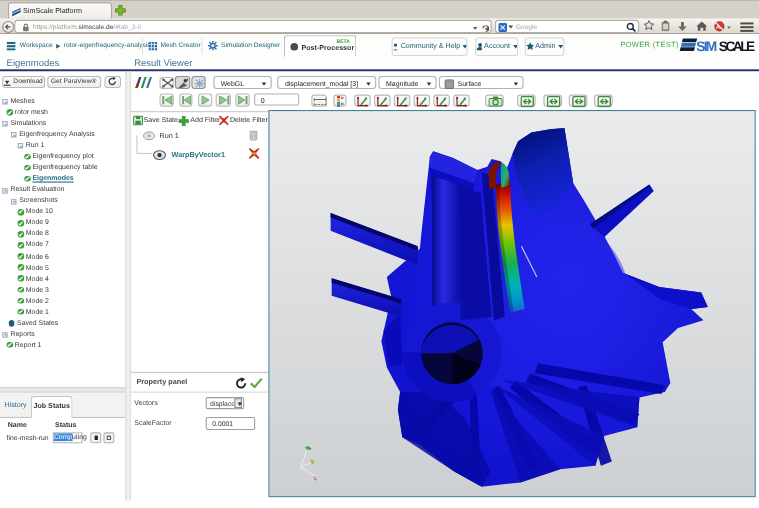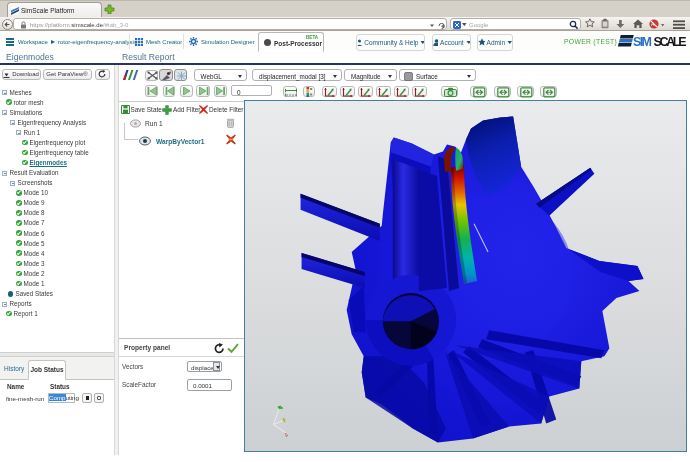--- a/index.html
+++ b/index.html
@@ -213,21 +213,21 @@
       <rect x="0" y="1" width="13" height="3.4" fill="#0f1f33"></rect>
       <rect x="0" y="5" width="13" height="3.4" fill="#2d6fc2"></rect>
       <rect x="0" y="9" width="13" height="3.4" fill="#0f1f33"></rect>
     </g>
   <text x="17" y="12" font-family="Liberation Sans" font-size="12.5" font-weight="bold" fill="#2d6fc2" textLength="19">SIM</text>
   <text x="37.5" y="12" font-family="Liberation Sans" font-size="12.5" font-weight="bold" fill="#15161a" textLength="33">SCALE</text>
 </svg>
 
 <div class="abs" id="ptitles">
   <div class="ptitle" style="left:6px">Eigenmodes</div>
-  <div class="ptitle" style="left:122px">Result Report</div>
+  <div class="ptitle" style="left:122px">Result Viewer</div>
 </div>
 <div class="abs" id="navyline"></div>
 
 <div class="abs" id="nav">
   <div class="nbtn" style="left:1.5px;width:39px;"><svg width="7" height="7" style="margin-right:2px">
         <path d="M3.5 0 v3 h2 l-2 3 l-2 -3 h2 z" fill="#333" transform="translate(0,-0.5)"></path>
         <rect x="0.5" y="6" width="6" height="1.2" fill="#333"></rect>
       </svg>Download</div>
   <div class="nbtn" style="left:42.5px;width:49px;">Get ParaView®</div>
   <div class="nbtn" style="left:94.5px;width:15px;">

